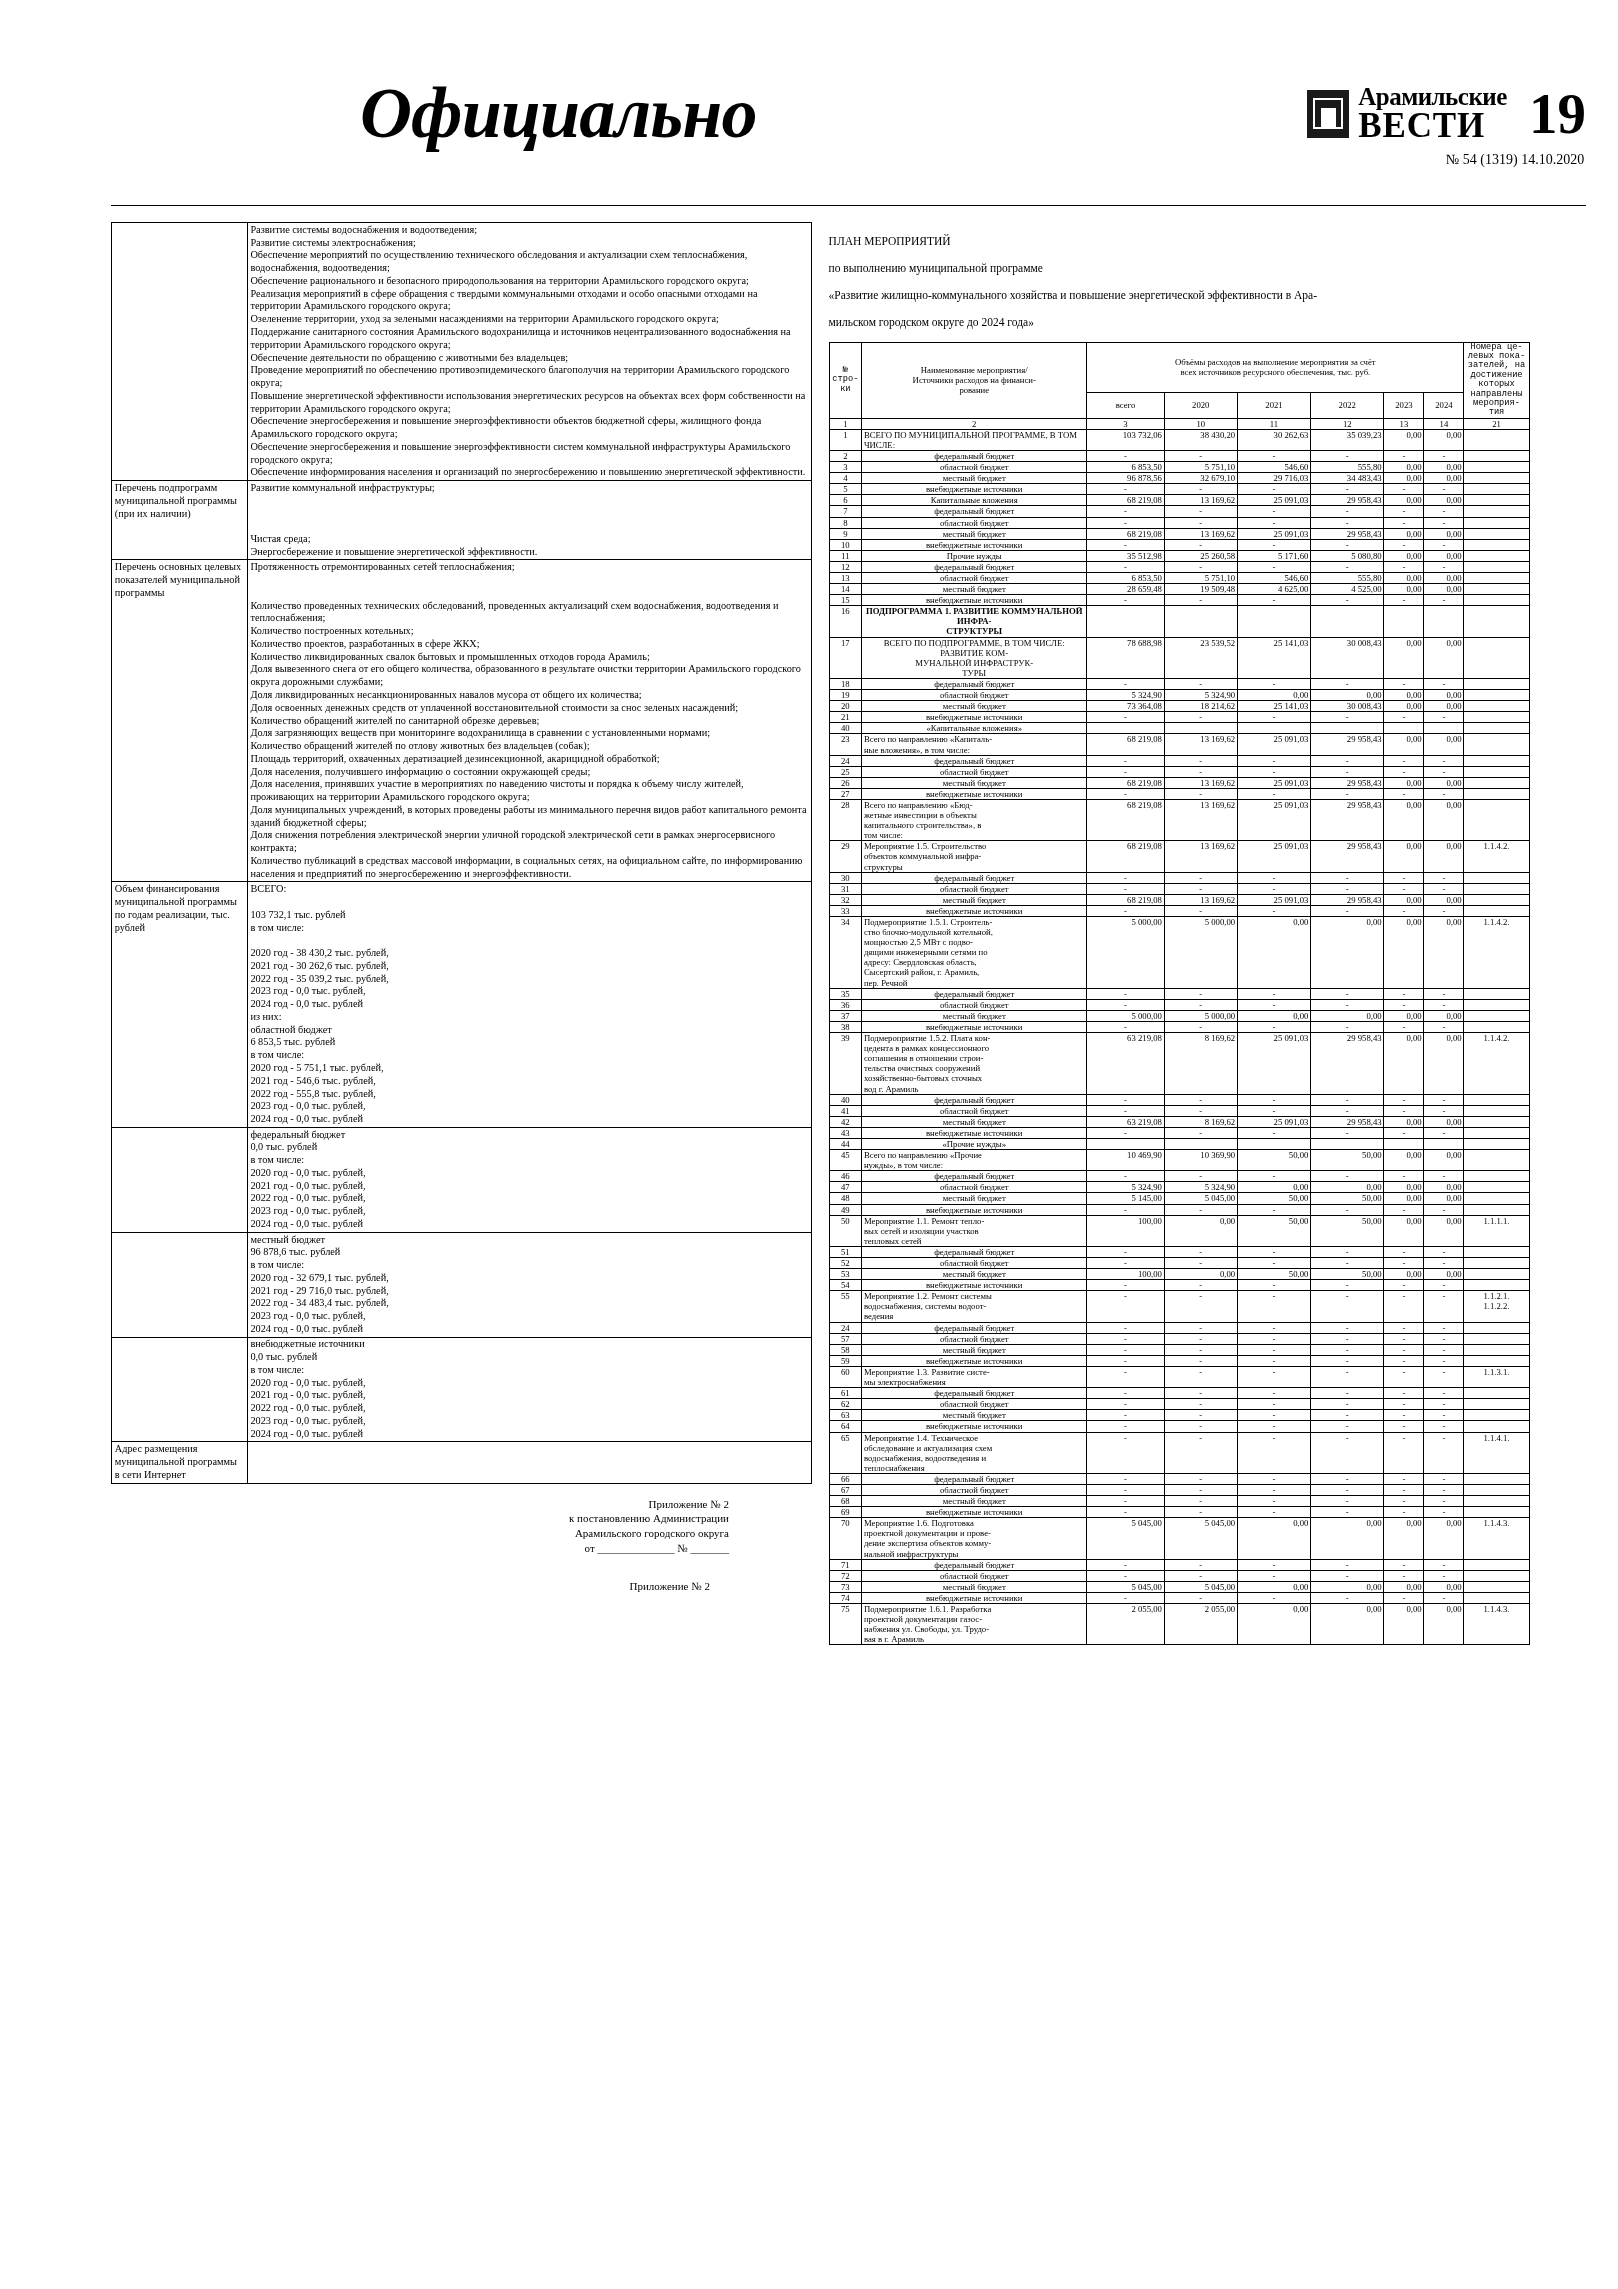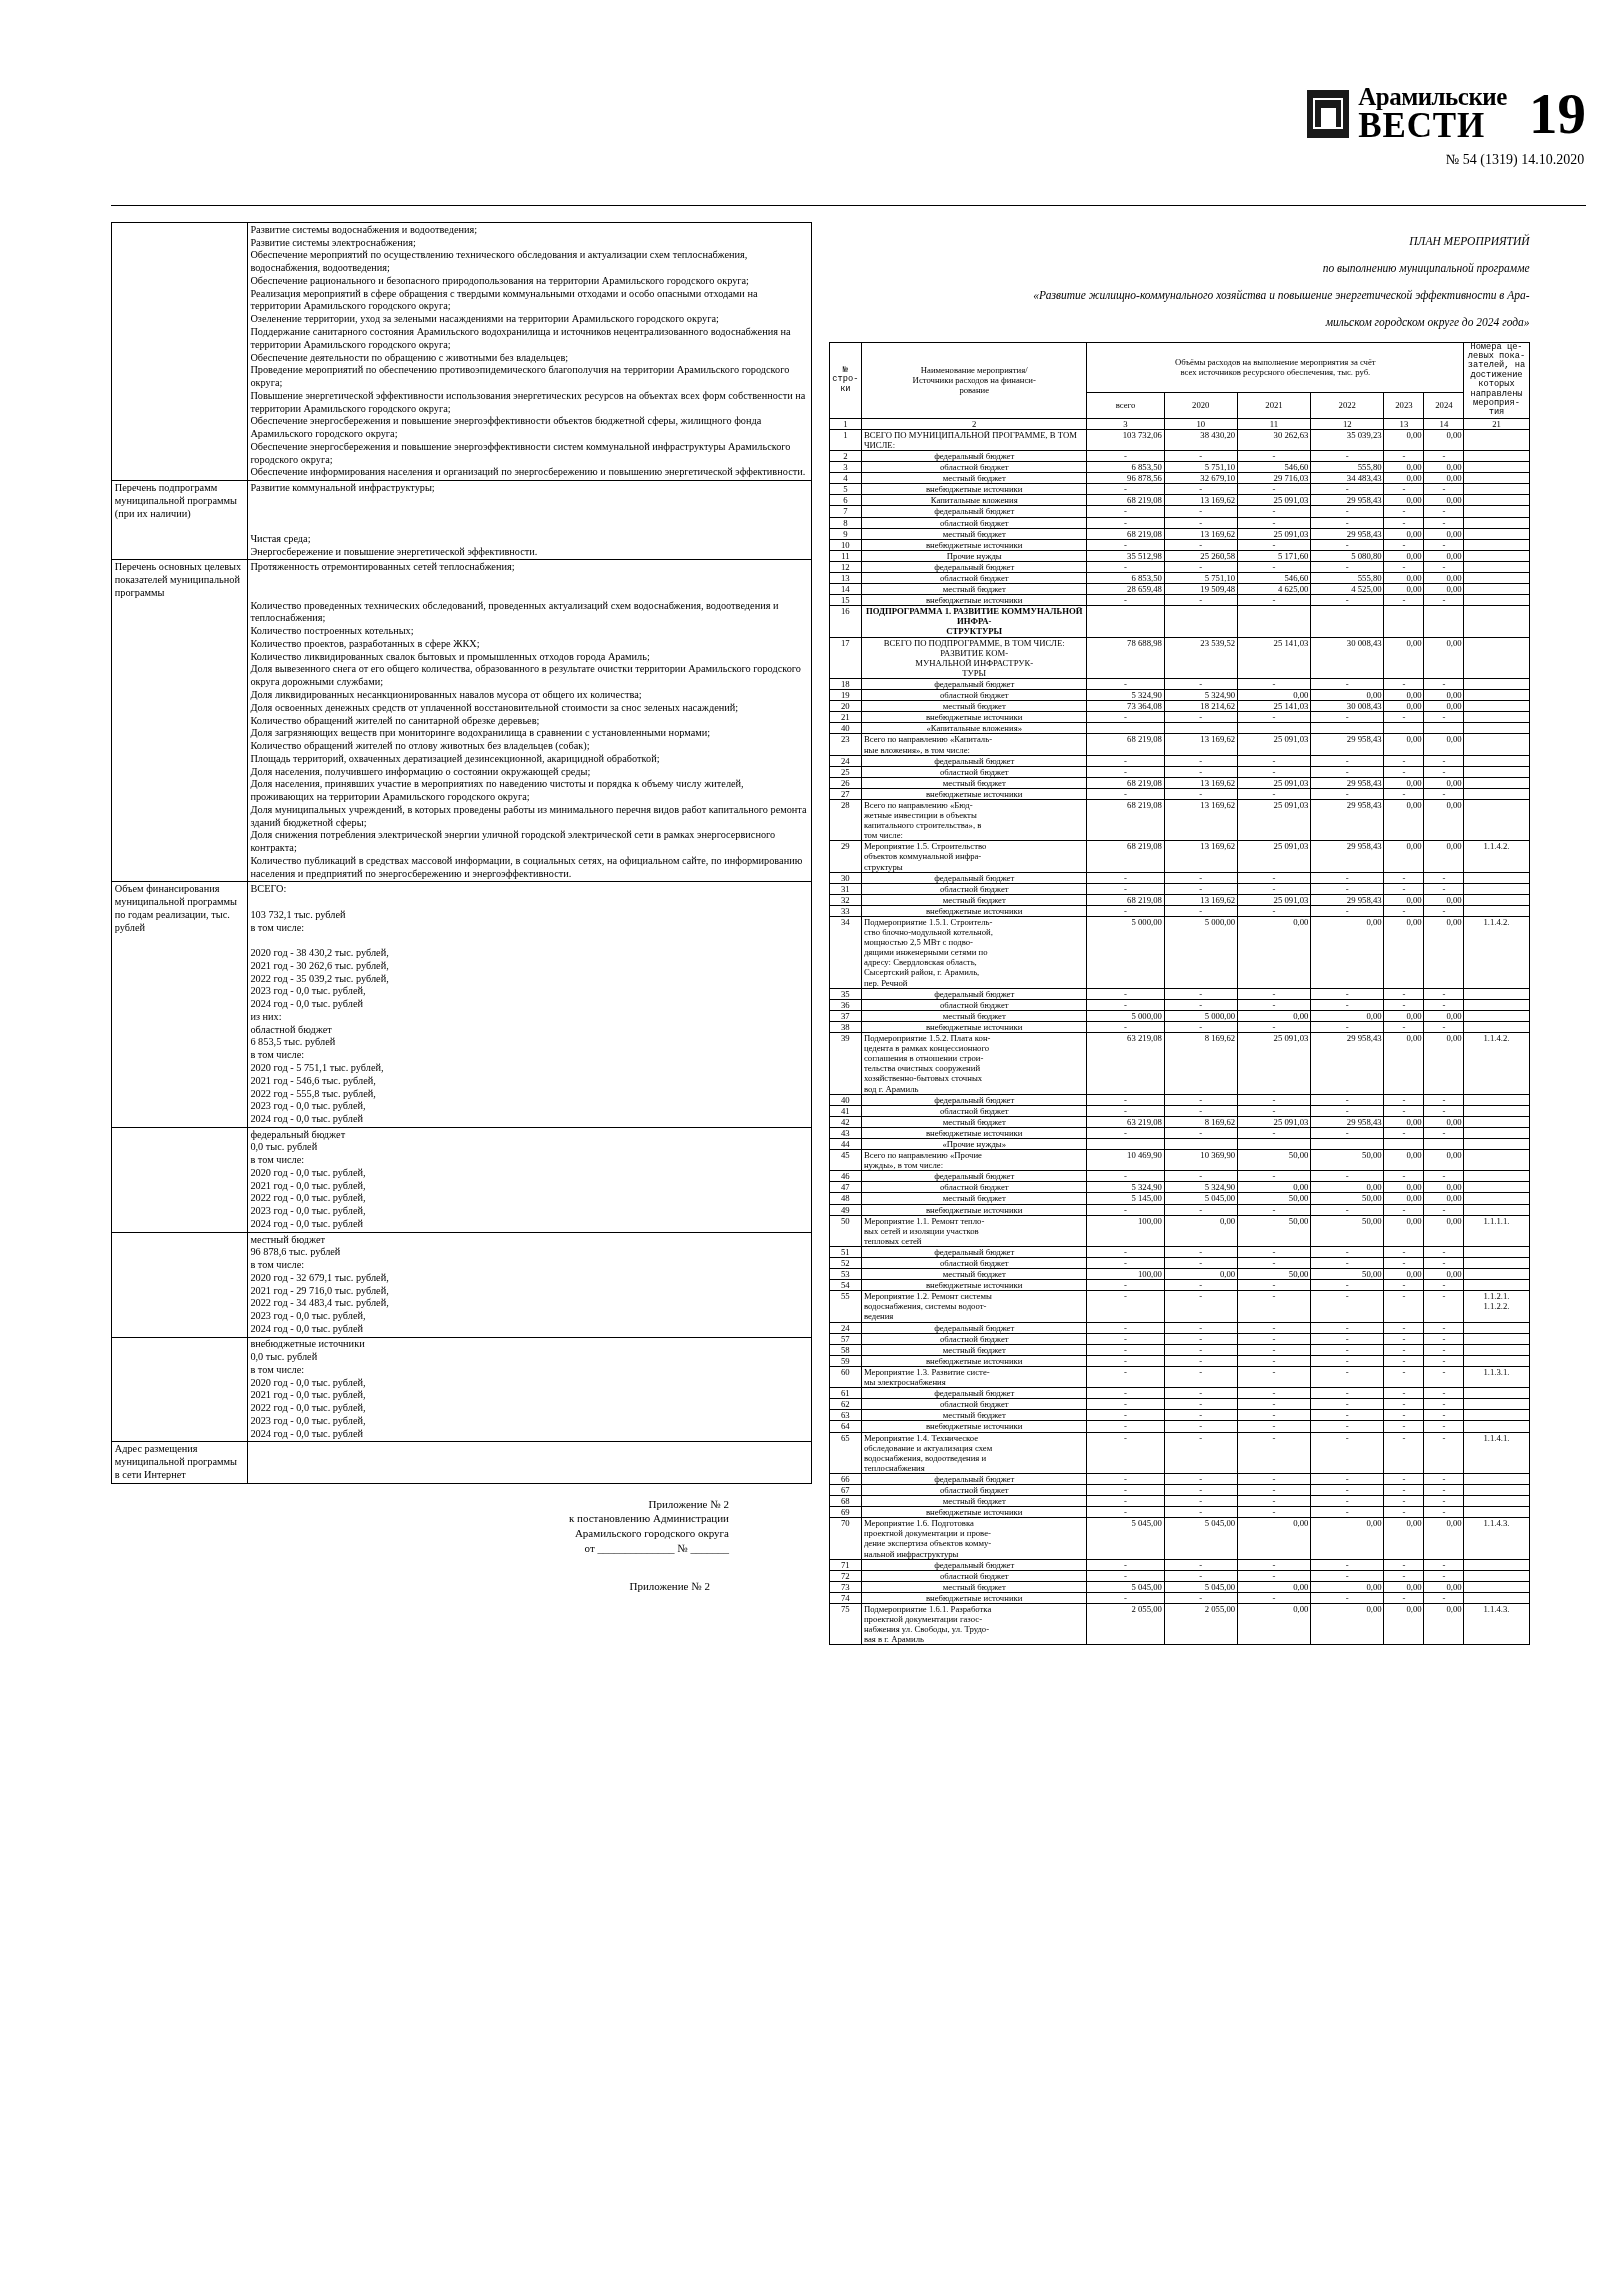--- a/index.html
+++ b/index.html
@@ -32,40 +32,41 @@
 
   
   table.tbl{border-collapse:collapse;width:100%;font-size:10.3px;line-height:1.24;}
   table.tbl td{border:0.9px solid #000;vertical-align:top;padding:0.9px 2.8px;}
   .lbl{width:129px;}
 
   
   .rhead{font-size:10.7px;line-height:1.3;text-align:center;}
   .rhead .right-al{text-align:right;}
   .rhead p{margin:0;}
-  .plan-title{text-align:right;font-size:11.5px;margin-top:11px;line-height:1.35;font-style:italic;}
+  .plan-title{text-align:left;font-size:11.5px;margin-top:11px;line-height:1.35;}
 
   
   table.grid{border-collapse:collapse;width:100%;font-size:8.7px;line-height:1.16;margin-top:7.4px;table-layout:fixed;}
   table.grid td,table.grid th{border:0.9px solid #000;padding:0 1.8px;vertical-align:top;}
   table.grid th{font-weight:normal;text-align:center;vertical-align:middle;font-size:8.7px;}
   .c{text-align:center;}
   .r{text-align:right;}
   .tiny{font-size:6.7px;line-height:1.08;font-family:Liberation Mono, monospace;}
 
   
   .appendix{margin-top:13px;font-size:11px;line-height:1.35;text-align:right;padding-right:83px;}
   .appendix2{margin-top:24px;font-size:11px;text-align:right;padding-right:102px;}
 </style>
 </head>
 <body>
 
 <div class="page">
 
   <div class="masthead">
+    <div class="title-official">Официально</div>
     <div class="logo-block">
       <div class="logo-row">
         <div class="logo-mark"></div>
         <div class="logo-text">
           <div class="l1">Арамильские</div>
           <div class="l2">ВЕСТИ</div>
         </div>
         <div class="page-num">19</div>
       </div>
       <div class="issue">№ 54 (1319) 14.10.2020</div>

